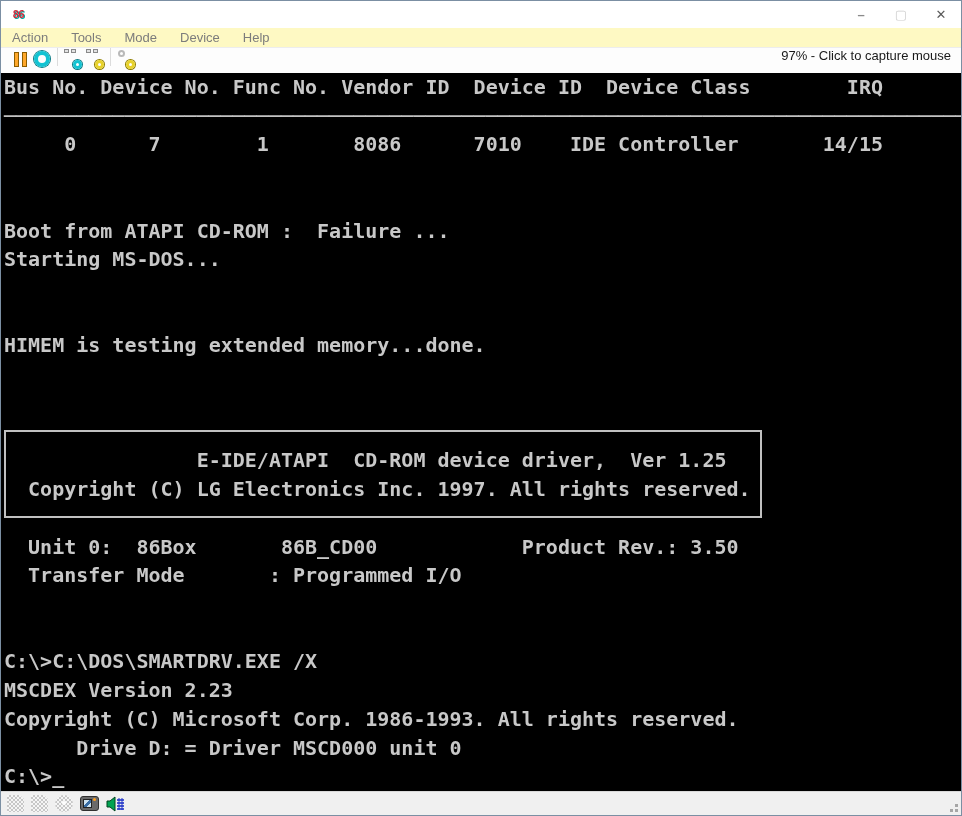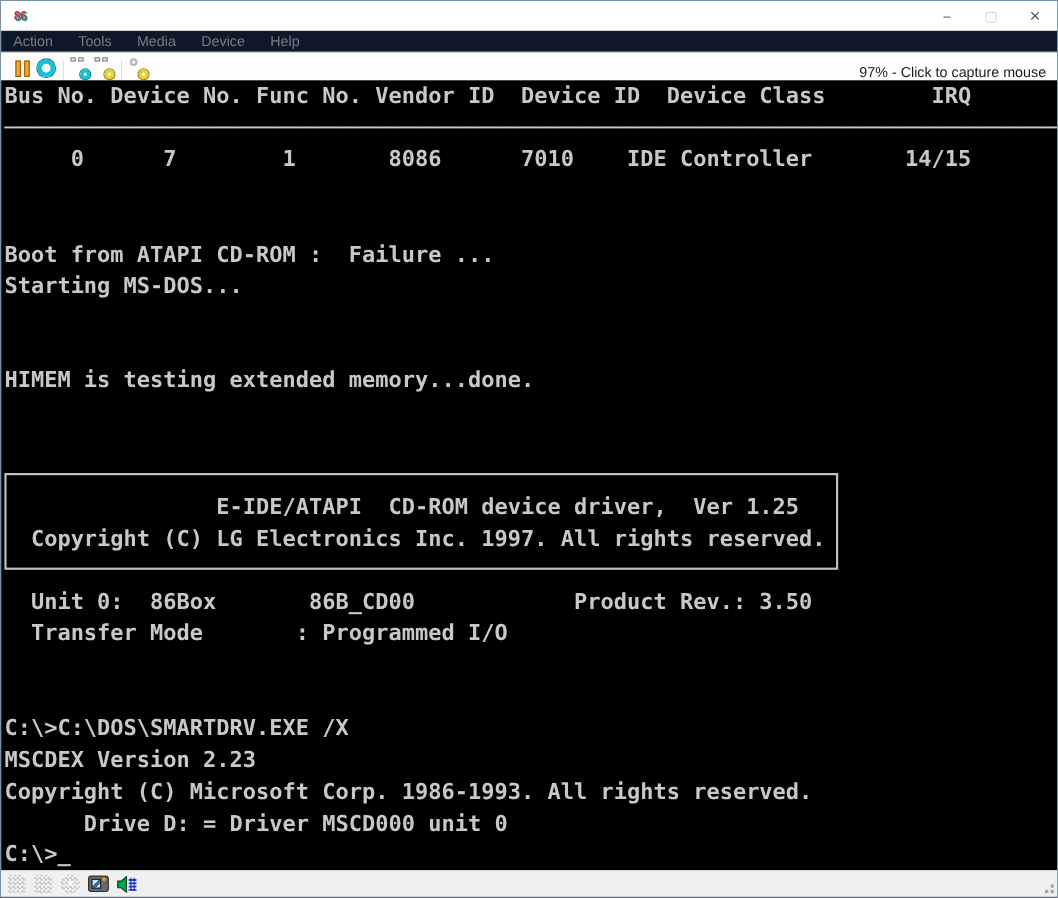--- a/index.html
+++ b/index.html
@@ -28,29 +28,29 @@
   .win-btn{
     width:40px;height:100%;border:none;background:transparent;
     font-size:13px;display:flex;align-items:center;justify-content:center;
     color:#5f5f5f;padding:0;cursor:default;
   }
   .win-btn.min{color:#8a8a8a;font-weight:bold;}
   .win-btn.max{color:#cfcfcf;}
   .win-btn.close{color:#5a5a5a;}
   
   .menubar{
-    height:20px;background:#0f172a;display:flex;align-items:center;
+    height:20px;background:#fef9c3;display:flex;align-items:center;
     padding-left:2px;flex:0 0 auto;border-bottom:1px solid #ededed;
   }
   .menu-item{
     font-size:13px;color:#7c7c7c;padding:0 9px;margin-right:5px;white-space:nowrap;
   }
   
   .toolbar{
-    height:25px;background:#fdfdfd;display:flex;align-items:flex-end;
+    height:25px;background:#fdfdfd;display:flex;align-items:flex-start;
     padding:0 8px;flex:0 0 auto;
   }
   .tb-btn{
     width:22px;height:22px;border:none;background:transparent;padding:0;
     display:flex;align-items:center;justify-content:center;position:relative;
   }
   .tb-sep{width:1px;height:18px;background:#dcdcdc;margin:0 4px;}
   .pause-glyph{display:flex;gap:3px;}
   .pause-glyph i{display:block;width:5px;height:15px;background:#ffa82b;border:1px solid #8d5d00;}
   .donut{display:block;border-radius:50%;}
@@ -108,21 +108,21 @@
     <div class="win-controls">
       <button class="win-btn min">–</button>
       <button class="win-btn max">▢</button>
       <button class="win-btn close">✕</button>
     </div>
   </div>
 
   <div class="menubar">
     <span class="menu-item">Action</span>
     <span class="menu-item">Tools</span>
-    <span class="menu-item">Media</span>
+    <span class="menu-item">Mode</span>
     <span class="menu-item">Device</span>
     <span class="menu-item">Help</span>
   </div>
 
   <div class="toolbar">
     <button class="tb-btn" title="">
       <span class="pause-glyph">
           <i></i>
           <i></i>
         </span>

